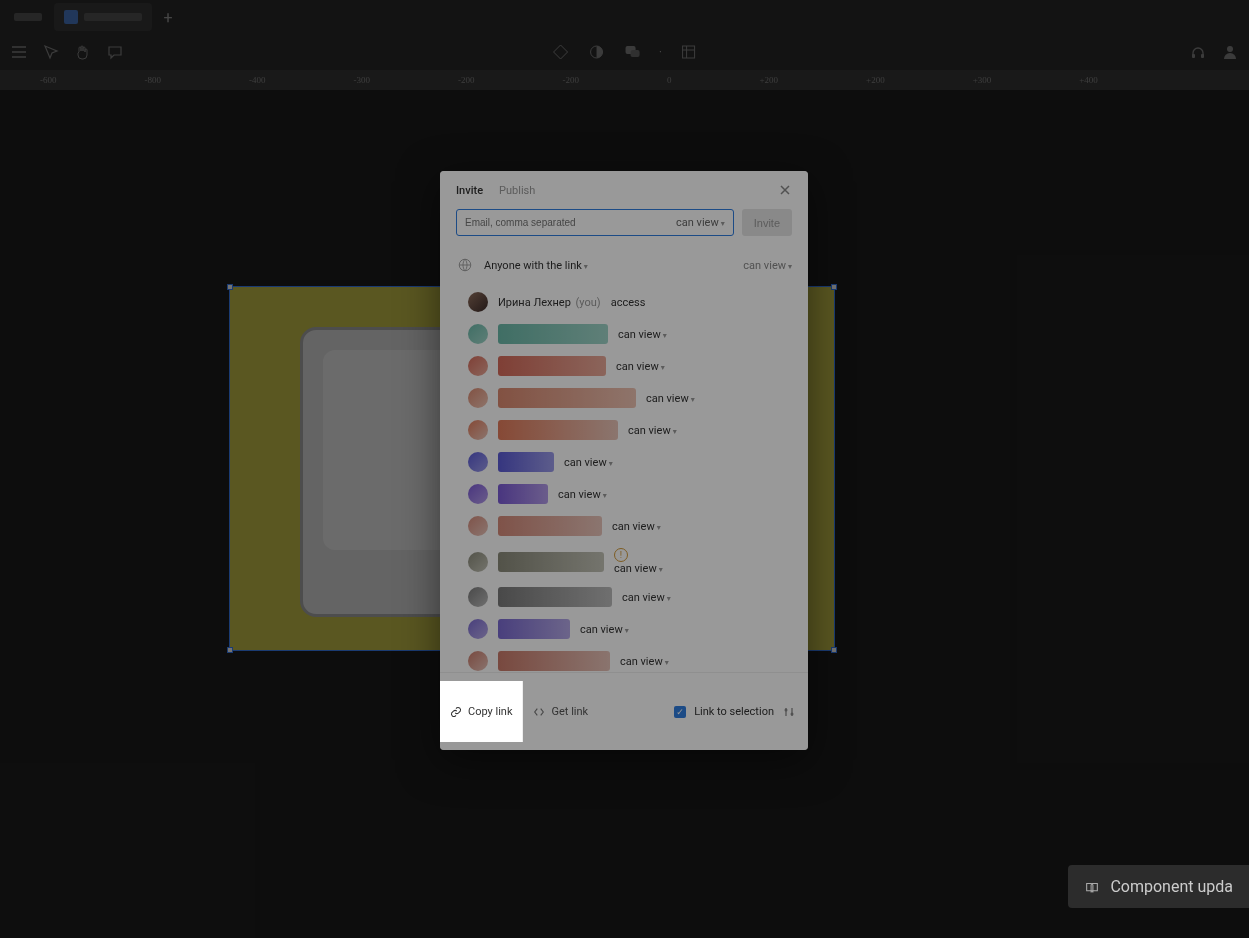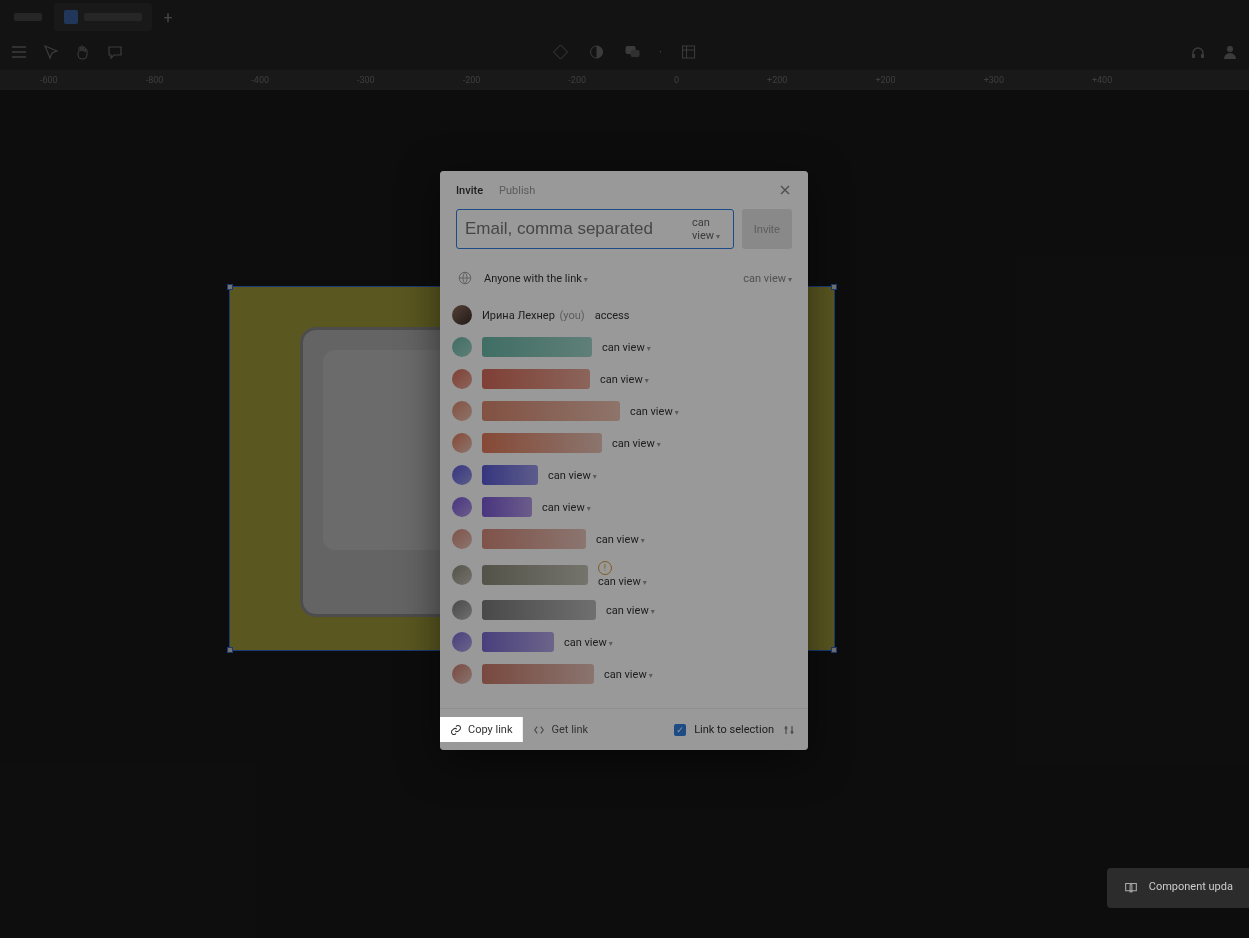--- a/index.html
+++ b/index.html
@@ -93,21 +93,21 @@
   height: 20px;
   background: #383838;
   color: #888;
   font-size: 9px;
   display: flex;
   align-items: center;
   padding: 0 40px;
   position: relative;
   z-index: 1;
 }
-.ruler span { margin-right: 88px; }
+.ruler span { margin-right: 88px; font-family: Liberation Serif, serif; }
 
 .canvas {
   position: absolute;
   top: 90px; left: 0; right: 0; bottom: 0;
   background: #1e1e1e;
   z-index: 1;
 }
 .artboard {
   position: absolute;
   left: 229px; top: 196px;
@@ -197,21 +197,21 @@
   font-size: 11px;
   display: flex;
   align-items: center;
   gap: 6px;
   background: #fff;
 }
 .dlg-input input {
   flex: 1;
   border: none;
   outline: none;
-  font-size: 17px;
+  font-size: 10px;
 }
 .perm-inline {
   font-size: 11px;
   color: #666;
 }
 .btn-invite {
   background: #e5e5e5;
   border: none;
   border-radius: 3px;
   padding: 0 12px;
@@ -235,21 +235,21 @@
   color: #888;
 }
 .user-list {
   flex: 1;
   overflow: hidden;
   padding: 4px 0;
 }
 .user-row {
   display: flex;
   align-items: center;
-  padding: 6px 12px;
+  padding: 6px 28px;
   gap: 10px;
   font-size: 11px;
 }
 .avatar {
   width: 20px; height: 20px;
   border-radius: 50%;
   background: #555;
   flex-shrink: 0;
 }
 .user-name { color: #333; }
@@ -272,21 +272,21 @@
   display: flex;
   align-items: center;
   padding: 8px 0;
   font-size: 11px;
   position: relative;
 }
 .footer-item {
   display: flex;
   align-items: center;
   gap: 6px;
-  padding: 6px 10px;
+  padding: 24px 10px;
   color: #555;
 }
 .footer-item.copy {
   background: #fff;
   color: #333;
   position: relative;
   z-index: 20;
   border-right: 1px solid #eee;
 }
 .footer-right {
@@ -310,24 +310,24 @@
   color: #888;
 }
 
 .toast {
   position: absolute;
   right: 0; bottom: 30px;
   background: #2c2c2c;
   color: #ccc;
   padding: 12px 16px;
   display: flex;
-  align-items: flex-start;
+  align-items: flex-end;
   gap: 10px;
   border-radius: 4px 0 0 4px;
-  font-size: 11px;
+  font-size: 16px;
   z-index: 20;
 }
 .chev { font-size: 8px; margin-left: 2px; color: #999; }
 svg { display: block; }
 </style>
 </head>
 <body>
 
 <div class="tabbar">
   <div class="tab">

